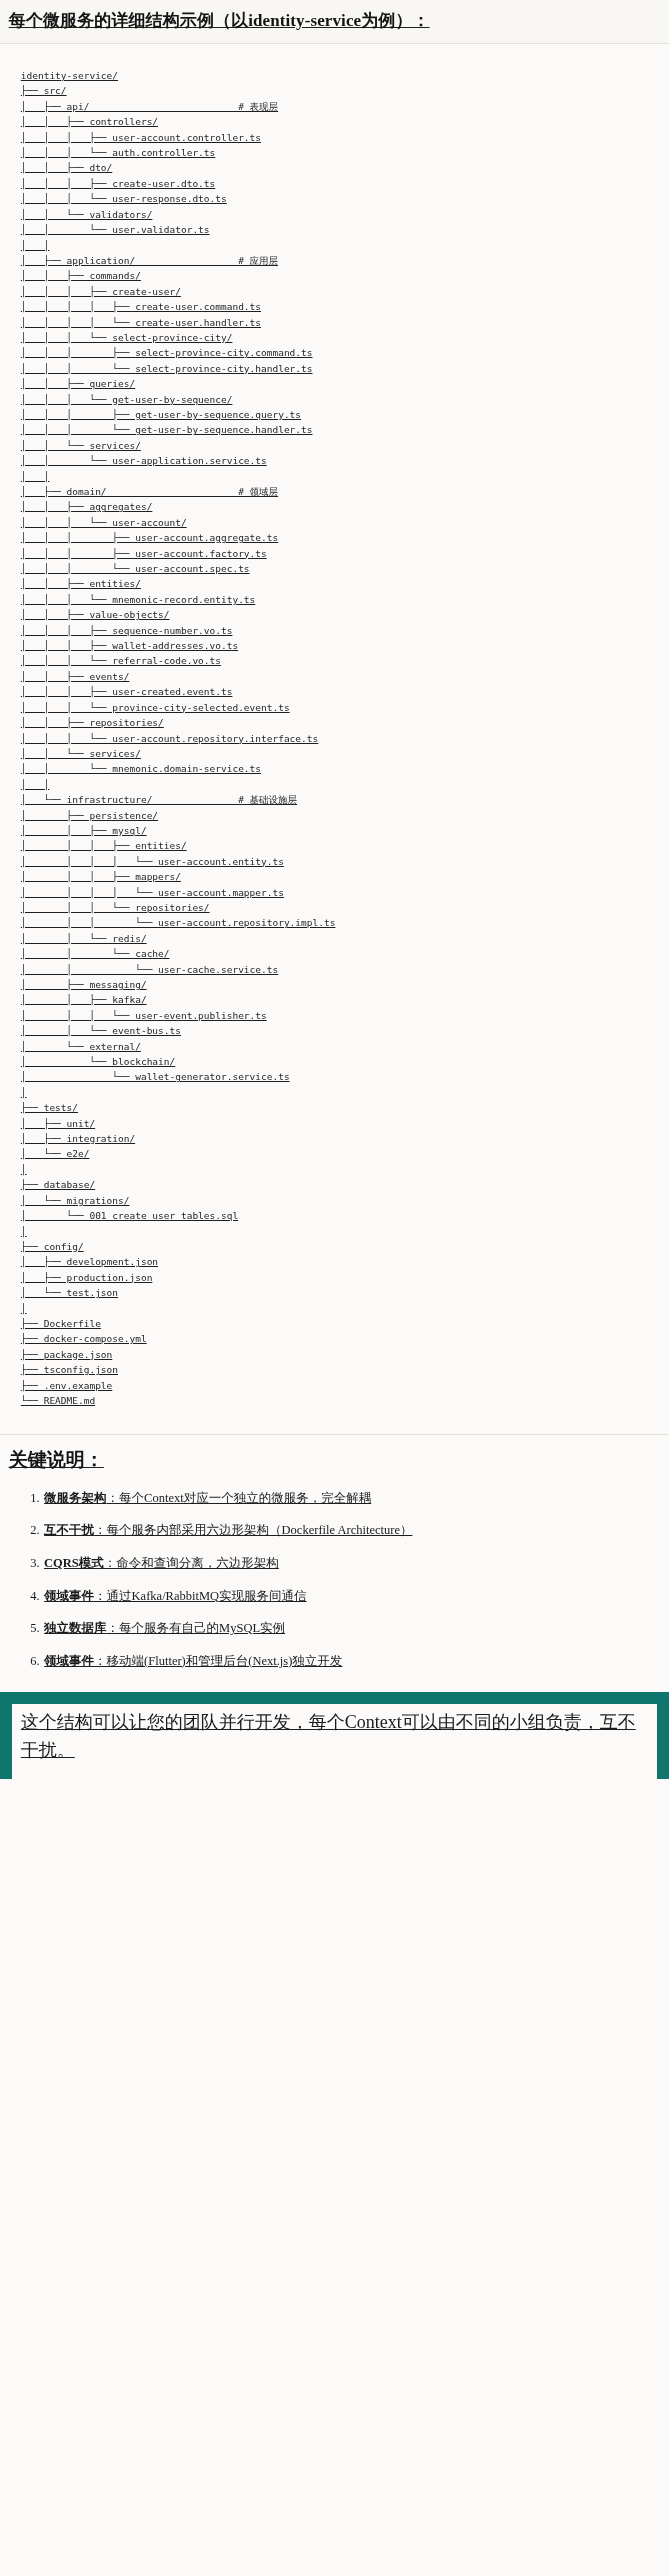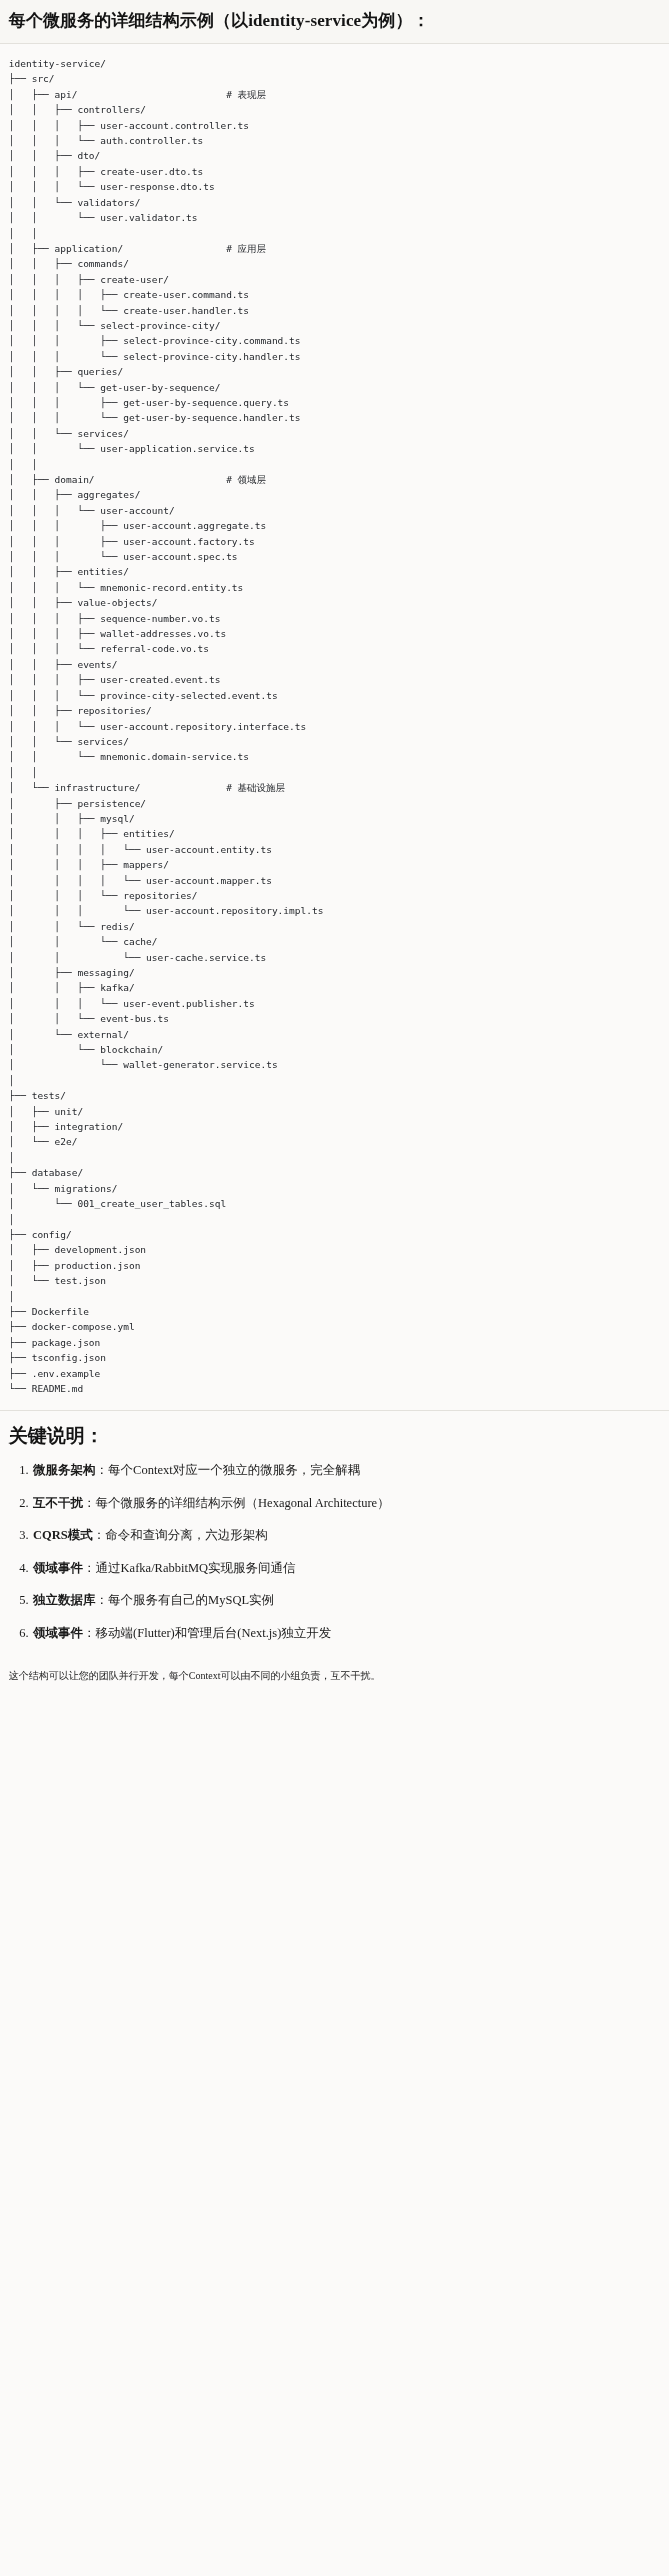--- a/index.html
+++ b/index.html
@@ -10,20 +10,21 @@
   body {
     width: 669px;
     font-family: "Liberation Sans", sans-serif;
     color: #1f1f1f;
     -webkit-font-smoothing: antialiased;
   }
   .page {
     width: 669px;
     box-sizing: border-box;
     background: #0f766e;
+    text-decoration: underline;
   }
 
   
   .doc-heading {
     font-family: "Liberation Serif", serif;
     font-weight: bold;
     font-size: 17px;
     line-height: 1.35;
     color: #141414;
     padding: 10px 8.8px 10px 8.8px;
@@ -36,21 +37,21 @@
     background: #e3e1dc;
     width: 100%;
   }
 
   
   .code-block {
     padding: 12.5px 8.8px 13.8px 8.8px;
     background: #fbfaf9;
   }
   pre.tree {
-    margin: 0;
+    margin: 12px;
     font-family: "DejaVu Sans Mono", "Liberation Mono", monospace;
     font-size: 9.5px;
     line-height: 15.4px;
     color: #23262b;
     white-space: pre;
     letter-spacing: 0px;
     tab-size: 4;
   }
 
   
@@ -60,43 +61,43 @@
   }
   .notes-title {
     font-family: "Liberation Serif", serif;
     font-weight: bold;
     font-size: 19px;
     line-height: 1.4;
     color: #141414;
     margin: 0 0 11.3px 0;
   }
   ol.notes-list {
-    margin: 4px;
+    margin: 15px;
     padding: 0 0 0 19px;
     list-style-position: outside;
     list-style-type: decimal;
   }
   ol.notes-list li {
     font-family: "Liberation Serif", serif;
     font-size: 12.5px;
     line-height: 1.5;
     color: #1b1b1b;
     margin: 0 0 13.8px 0;
     padding-left: 1.3px;
   }
   ol.notes-list li .term {
     font-weight: bold;
   }
   .closing {
     font-family: "Liberation Serif", serif;
-    font-size: 10px;
+    font-size: 18px;
     line-height: 1.55;
     color: #1b1b1b;
     padding: 5px 8.8px 15px 8.8px;
-    margin: 0;
+    margin: 12px;
     background: #fbfaf9;
   }
 </style>
 </head>
 <body>
 
 <div class="page">
 
   <h2 class="doc-heading">每个微服务的详细结构示例（以identity-service为例）：</h2>
   <div class="rule"></div>
@@ -190,21 +191,21 @@
 ├── .env.example
 └── README.md</pre>
   </div>
 
   <div class="rule"></div>
 
   <div class="notes">
     <div class="notes-title">关键说明：</div>
     <ol class="notes-list">
         <li><span class="term">微服务架构</span><span>：每个Context对应一个独立的微服务，完全解耦</span></li>
-        <li><span class="term">互不干扰</span><span>：每个微服务的详细结构示例（Hexagonal Architecture）</span></li>
+        <li><span class="term">互不干扰</span><span>：每个服务内部采用六边形架构（Dockerfile Architecture）</span></li>
         <li><span class="term">CQRS模式</span><span>：命令和查询分离，六边形架构</span></li>
         <li><span class="term">领域事件</span><span>：通过Kafka/RabbitMQ实现服务间通信</span></li>
         <li><span class="term">独立数据库</span><span>：每个服务有自己的MySQL实例</span></li>
         <li><span class="term">领域事件</span><span>：移动端(Flutter)和管理后台(Next.js)独立开发</span></li>
       </ol>
   </div>
 
   <p class="closing">这个结构可以让您的团队并行开发，每个Context可以由不同的小组负责，互不干扰。</p>
 
 </div>

